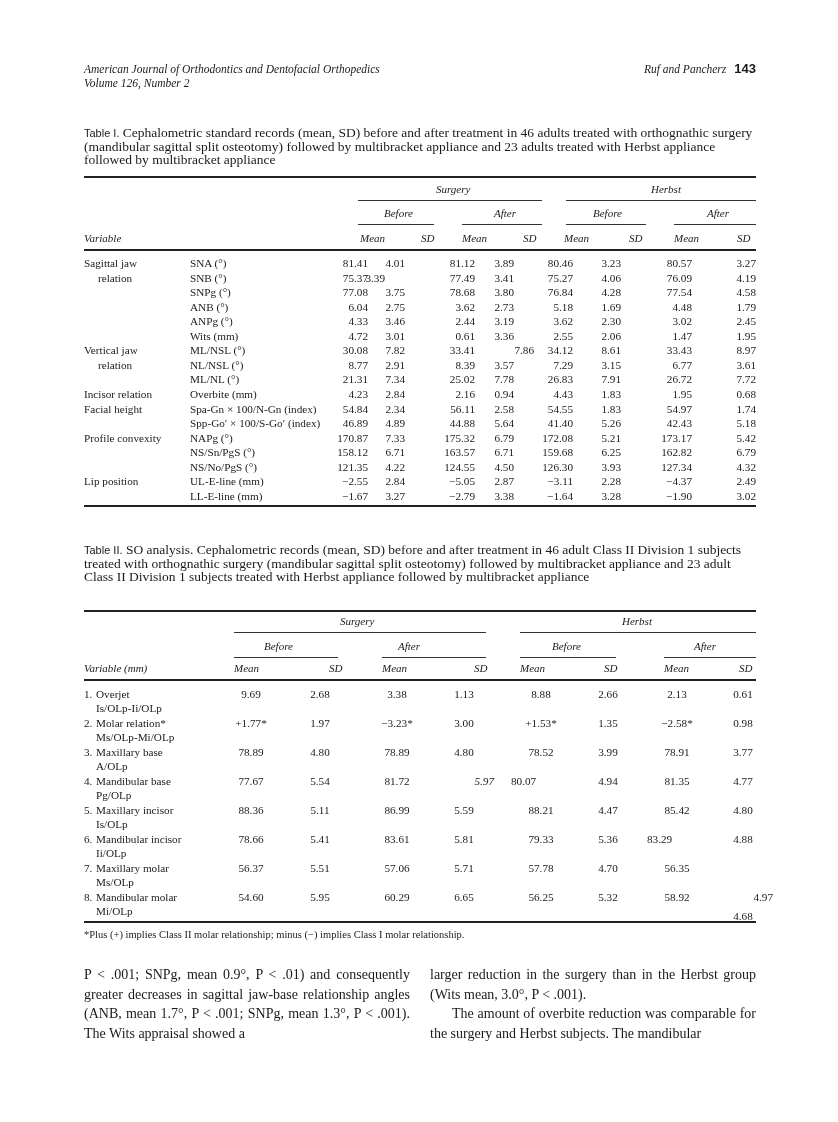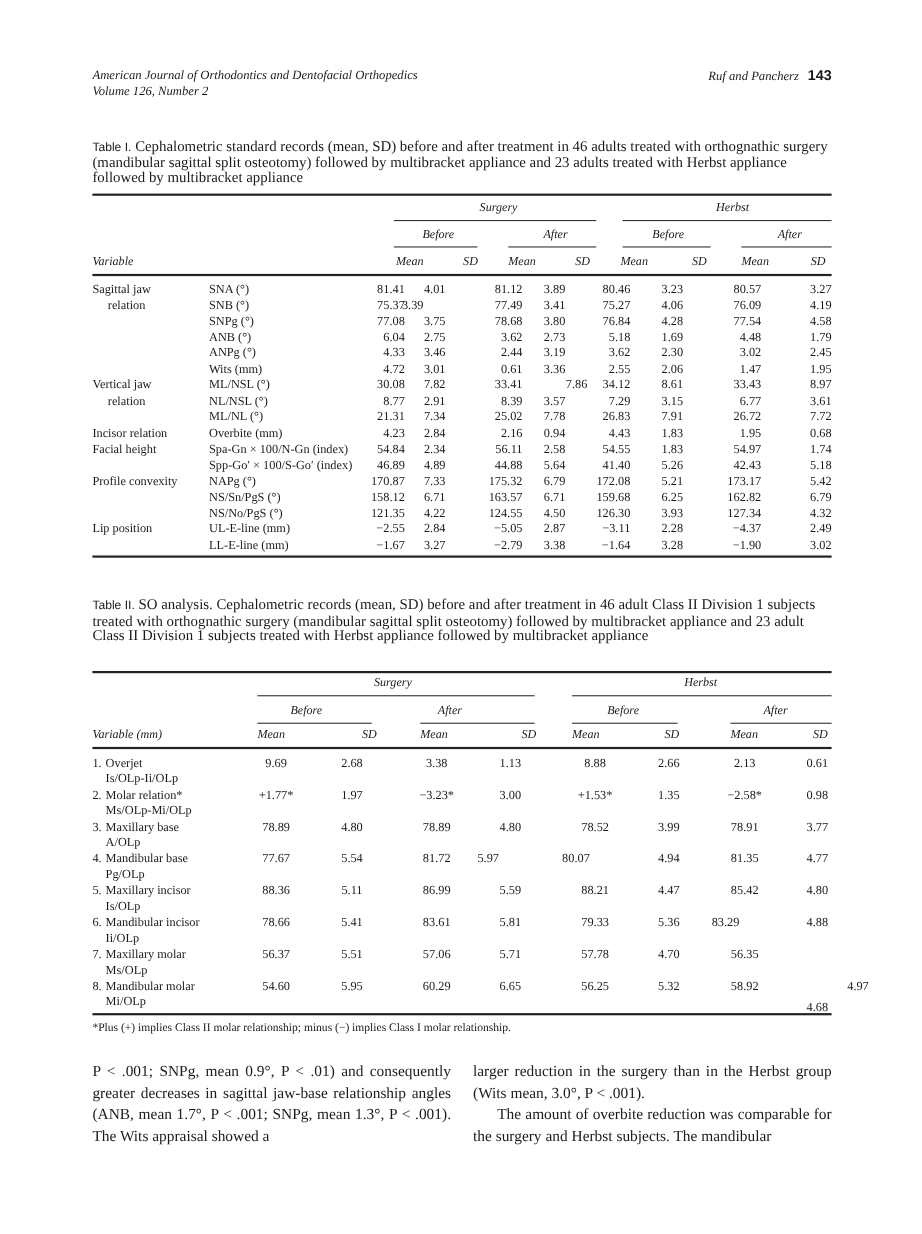--- a/index.html
+++ b/index.html
@@ -290,21 +290,21 @@
       <div class="cell" style="top: 746px; left: 427px; width: 60px; text-align: center;">78.52</div>
       <div class="cell" style="top: 746px; left: 494px; width: 60px; text-align: center;">3.99</div>
       <div class="cell" style="top: 746px; left: 563px; width: 60px; text-align: center;">78.91</div>
       <div class="cell" style="top: 746px; left: 629px; width: 60px; text-align: center;">3.77</div>
       <div class="cell" style="top: 775px; left: 0px;">4.</div>
       <div class="cell" style="top: 775px; left: 12px;">Mandibular base</div>
       <div class="cell" style="top: 789px; left: 12px;">Pg/OLp</div>
       <div class="cell" style="top: 775px; left: 137px; width: 60px; text-align: center;">77.67</div>
       <div class="cell" style="top: 775px; left: 206px; width: 60px; text-align: center;">5.54</div>
       <div class="cell" style="top: 775px; left: 283px; width: 60px; text-align: center;">81.72</div>
-      <div class="cell" style="top: 775px; left: 350px; width: 60px; text-align: left;">5.97</div>
+      <div class="cell" style="top: 775px; left: 350px; width: 60px; text-align: right; font-style: italic;">5.97</div>
       <div class="cell" style="top: 775px; left: 427px; width: 60px; text-align: left;">80.07</div>
       <div class="cell" style="top: 775px; left: 494px; width: 60px; text-align: center;">4.94</div>
       <div class="cell" style="top: 775px; left: 563px; width: 60px; text-align: center;">81.35</div>
       <div class="cell" style="top: 775px; left: 629px; width: 60px; text-align: center;">4.77</div>
       <div class="cell" style="top: 804px; left: 0px;">5.</div>
       <div class="cell" style="top: 804px; left: 12px;">Maxillary incisor</div>
       <div class="cell" style="top: 818px; left: 12px;">Is/OLp</div>
       <div class="cell" style="top: 804px; left: 137px; width: 60px; text-align: center;">88.36</div>
       <div class="cell" style="top: 804px; left: 206px; width: 60px; text-align: center;">5.11</div>
       <div class="cell" style="top: 804px; left: 283px; width: 60px; text-align: center;">86.99</div>
@@ -338,21 +338,21 @@
       <div class="cell" style="top: 891px; left: 0px;">8.</div>
       <div class="cell" style="top: 891px; left: 12px;">Mandibular molar</div>
       <div class="cell" style="top: 905px; left: 12px;">Mi/OLp</div>
       <div class="cell" style="top: 891px; left: 137px; width: 60px; text-align: center;">54.60</div>
       <div class="cell" style="top: 891px; left: 206px; width: 60px; text-align: center;">5.95</div>
       <div class="cell" style="top: 891px; left: 283px; width: 60px; text-align: center;">60.29</div>
       <div class="cell" style="top: 891px; left: 350px; width: 60px; text-align: center;">6.65</div>
       <div class="cell" style="top: 891px; left: 427px; width: 60px; text-align: center;">56.25</div>
       <div class="cell" style="top: 891px; left: 494px; width: 60px; text-align: center;">5.32</div>
       <div class="cell" style="top: 891px; left: 563px; width: 60px; text-align: center;">58.92</div>
-      <div class="cell" style="top: 891px; left: 666px; width: 60px; text-align: center;">4.97</div>
+      <div class="cell" style="top: 891px; left: 629px; width: 60px; text-align: right;">4.97</div>
       <div class="rule-thick" style="top: 921px;"></div>
     </div>
 
   <div class="footnote">*Plus (+) implies Class II molar relationship; minus (−) implies Class I molar relationship.</div>
 
   <div class="body-col" style="left:0;">
     <p>P &lt; .001; SNPg, mean 0.9°, P &lt; .01) and consequently greater decreases in sagittal jaw-base relationship angles (ANB, mean 1.7°, P &lt; .001; SNPg, mean 1.3°, P &lt; .001). The Wits appraisal showed a</p>
   </div>
   <div class="body-col" style="left:346px;">
     <p>larger reduction in the surgery than in the Herbst group (Wits mean, 3.0°, P &lt; .001).</p>

